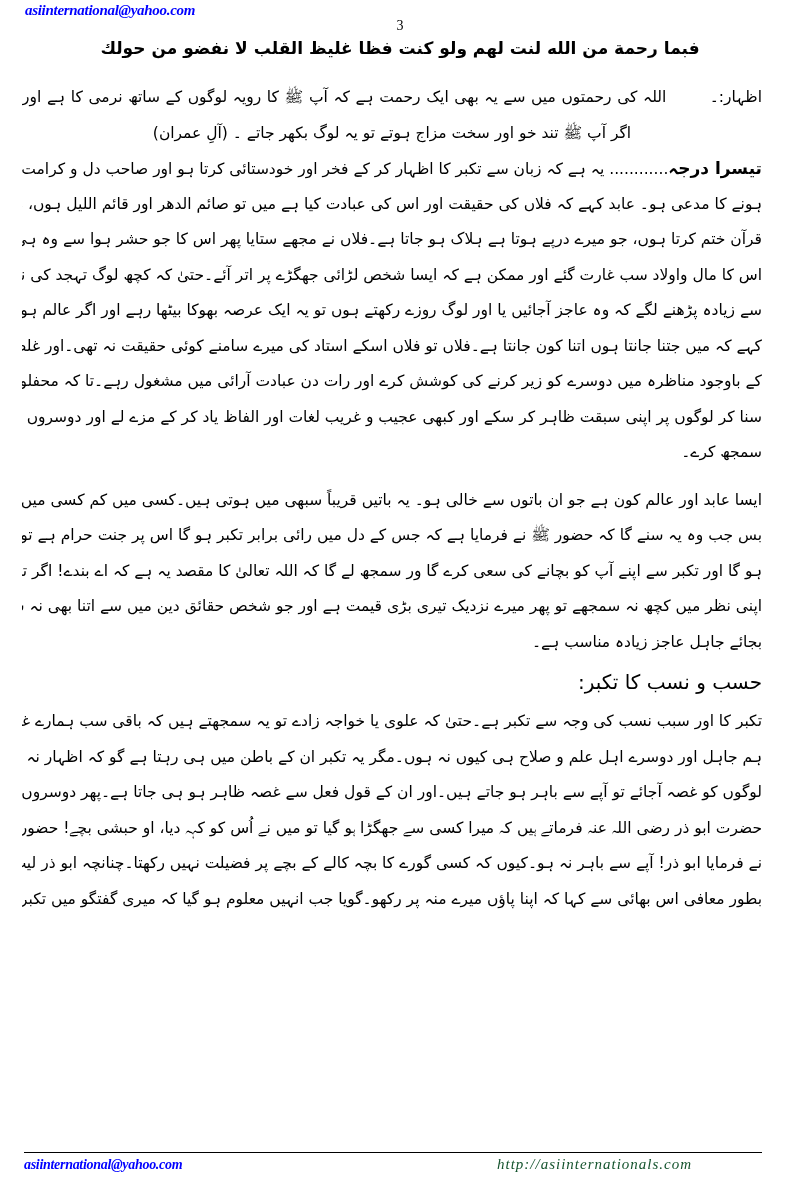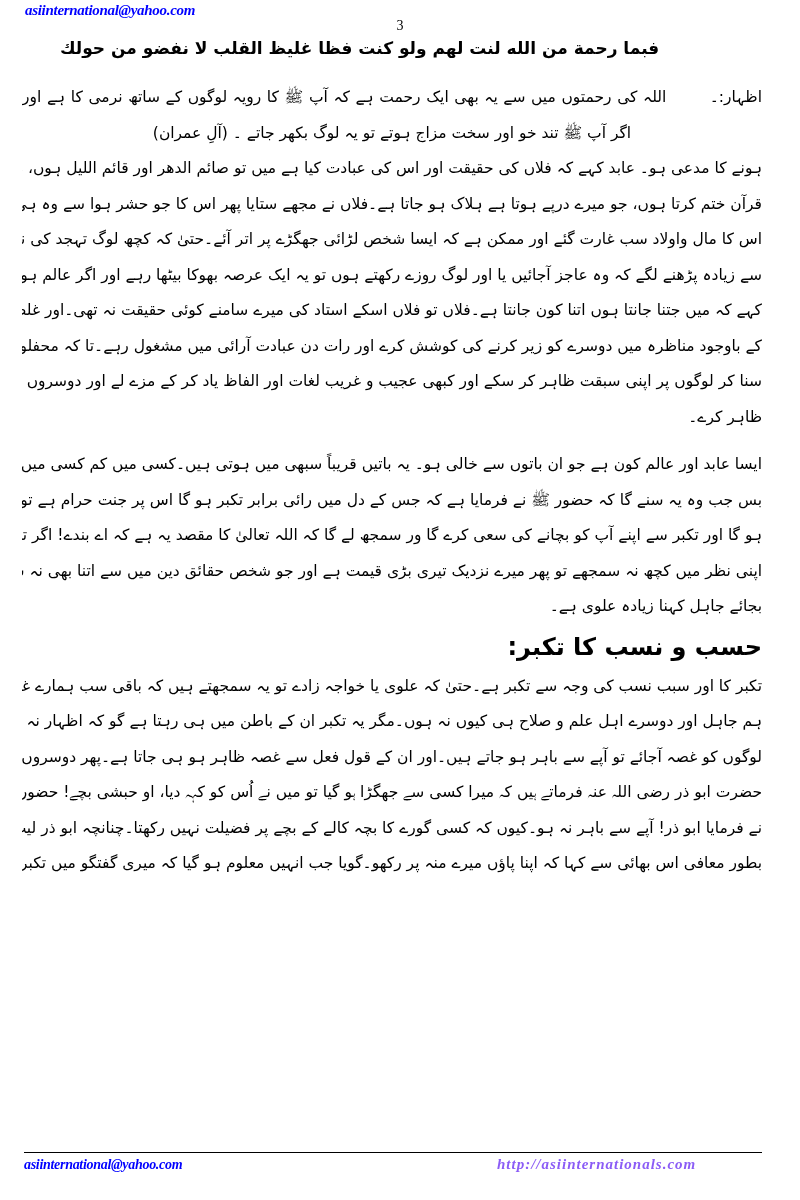--- a/index.html
+++ b/index.html
@@ -33,21 +33,21 @@
       top: 18px;
       text-align: center;
       font-family: "Liberation Serif", serif;
       font-size: 14px;
     }
     .verse {
       position: absolute;
       left: 60px;
       width: 680px;
       top: 38px;
-      text-align: left;
+      text-align: center;
       direction: rtl;
       font-family: "DejaVu Sans", sans-serif;
       font-size: 17px;
       font-weight: bold;
     }
     .body-text {
       position: absolute;
       left: 22px;
       right: 38px;
       top: 80px;
@@ -73,22 +73,22 @@
     }
     .tr-label {
       display: inline-block;
       width: 90px;
     }
     .heading-inline {
       font-weight: bold;
       font-size: 17px;
     }
     .section-heading {
-      font-weight: bold;
-      font-size: 24px;
+      font-weight: normal;
+      font-size: 20px;
       height: 44px;
       line-height: 44px;
       text-align: center;
       text-align-last: right;
     }
     .gap {
       height: 12px;
     }
     .footer-rule {
       position: absolute;
@@ -108,23 +108,23 @@
       font-size: 14px;
       color: #0000ff;
       letter-spacing: -0.3px;
     }
     .footer-url {
       position: absolute;
       left: 497px;
       top: 1156px;
       font-family: "Liberation Serif", serif;
       font-style: italic;
-      font-weight: bold;
+      font-weight: normal;
       font-size: 15px;
-      color: #8b5cf6;
+      color: #14532d;
       letter-spacing: 1px;
     }
   </style>
 </head>
 <body>
 
 <div>
 
   <div class="header-email">asiinternational@yahoo.com</div>
   <div class="page-number">3</div>
@@ -132,36 +132,40 @@
   <div class="verse">فبما رحمة من الله لنت لهم ولو كنت فظا غليظ القلب لا نفضو من حولك</div>
 
   <div class="body-text">
 
     <div class="line">
       <span class="tr-label">اظہار:۔</span>
       <span>اللہ کی رحمتوں میں سے یہ بھی ایک رحمت ہے کہ آپ ﷺ کا رویہ لوگوں کے ساتھ نرمی کا ہے اور</span>
     </div>
     <div class="line centered">اگر آپ ﷺ تند خو اور سخت مزاج ہوتے تو یہ لوگ بکھر جاتے ۔ (آلِ عمران)</div>
 
+    <div class="line">
+      <span class="heading-inline">تیسرا درجہ</span><span>............</span>
+      <span>یہ ہے کہ زبان سے تکبر کا اظہار کر کے فخر اور خودستائی کرتا ہو اور صاحب دل و کرامت</span>
+    </div>
     <div class="line">ہونے کا مدعی ہو۔ عابد کہے کہ فلاں کی حقیقت اور اس کی عبادت کیا ہے میں تو صائم الدھر اور قائم اللیل ہوں، روزانہ</div>
     <div class="line">قرآن ختم کرتا ہوں، جو میرے درپے ہوتا ہے ہلاک ہو جاتا ہے۔فلاں نے مجھے ستایا پھر اس کا جو حشر ہوا سے وہ ہی جانتا ہے۔</div>
     <div class="line">اس کا مال واولاد سب غارت گئے اور ممکن ہے کہ ایسا شخص لڑائی جھگڑے پر اتر آئے۔حتیٰ کہ کچھ لوگ تہجد کی نماز پڑھیں تو یہ اُن</div>
     <div class="line">سے زیادہ پڑھنے لگے کہ وہ عاجز آجائیں یا اور لوگ روزے رکھتے ہوں تو یہ ایک عرصہ بھوکا بیٹھا رہے اور اگر عالم ہو تو وہ یوں</div>
     <div class="line">کہے کہ میں جتنا جانتا ہوں اتنا کون جانتا ہے۔فلاں تو فلاں اسکے استاد کی میرے سامنے کوئی حقیقت نہ تھی۔اور غلط کار ہونے</div>
     <div class="line">کے باوجود مناظرہ میں دوسرے کو زیر کرنے کی کوشش کرے اور رات دن عبادت آرائی میں مشغول رہے۔تا کہ محفلوں میں سنا</div>
     <div class="line">سنا کر لوگوں پر اپنی سبقت ظاہر کر سکے اور کبھی عجیب و غریب لغات اور الفاظ یاد کر کے مزے لے اور دوسروں پر اپنا تفوق و برتری</div>
-    <div class="line last">ظاہر کرے۔</div>
+    <div class="line last">سمجھ کرے۔</div>
 
     <div class="gap"></div>
 
     <div class="line">ایسا عابد اور عالم کون ہے جو ان باتوں سے خالی ہو۔ یہ باتیں قریباً سبھی میں ہوتی ہیں۔کسی میں کم کسی میں زیادہ۔</div>
     <div class="line">بس جب وہ یہ سنے گا کہ حضور ﷺ نے فرمایا ہے کہ جس کے دل میں رائی برابر تکبر ہو گا اس پر جنت حرام ہے تو وہ خور زدہ</div>
     <div class="line">ہو گا اور تکبر سے اپنے آپ کو بچانے کی سعی کرے گا ور سمجھ لے گا کہ اللہ تعالیٰ کا مقصد یہ ہے کہ اے بندے! اگر تو اپنے آپ کو</div>
     <div class="line">اپنی نظر میں کچھ نہ سمجھے تو پھر میرے نزدیک تیری بڑی قیمت ہے اور جو شخص حقائق دین میں سے اتنا بھی نہ سمجھے اسے عالم کی</div>
-    <div class="line last">بجائے جاہل کہنا زیادہ علوی ہے۔</div>
+    <div class="line last">بجائے جاہل عاجز زیادہ مناسب ہے۔</div>
 
     <div class="section-heading">حسب و نسب کا تکبر:</div>
 
     <div class="line">تکبر کا اور سبب نسب کی وجہ سے تکبر ہے۔حتیٰ کہ علوی یا خواجہ زادے تو یہ سمجھتے ہیں کہ باقی سب ہمارے غلام ہیں۔اگر چہ</div>
     <div class="line">ہم جاہل اور دوسرے اہل علم و صلاح ہی کیوں نہ ہوں۔مگر یہ تکبر ان کے باطن میں ہی رہتا ہے گو کہ اظہار نہ کریں۔اس قسم کے</div>
     <div class="line">لوگوں کو غصہ آجائے تو آپے سے باہر ہو جاتے ہیں۔اور ان کے قول فعل سے غصہ ظاہر ہو ہی جاتا ہے۔پھر دوسروں سے اس قسم کی</div>
 
     <div class="line">حضرت ابو ذر رضی اللہ عنہ فرماتے ہیں کہ میرا کسی سے جھگڑا ہو گیا تو میں نے اُس کو کہہ دیا، او حبشی بچے! حضور ﷺ</div>
     <div class="line">نے فرمایا ابو ذر! آپے سے باہر نہ ہو۔کیوں کہ کسی گورے کا بچہ کالے کے بچے پر فضیلت نہیں رکھتا۔چنانچہ ابو ذر لیٹ گئے اور</div>
     <div class="line">بطور معافی اس بھائی سے کہا کہ اپنا پاؤں میرے منہ پر رکھو۔گویا جب انہیں معلوم ہو گیا کہ میری گفتگو میں تکبر تھا تو اس طرح</div>

